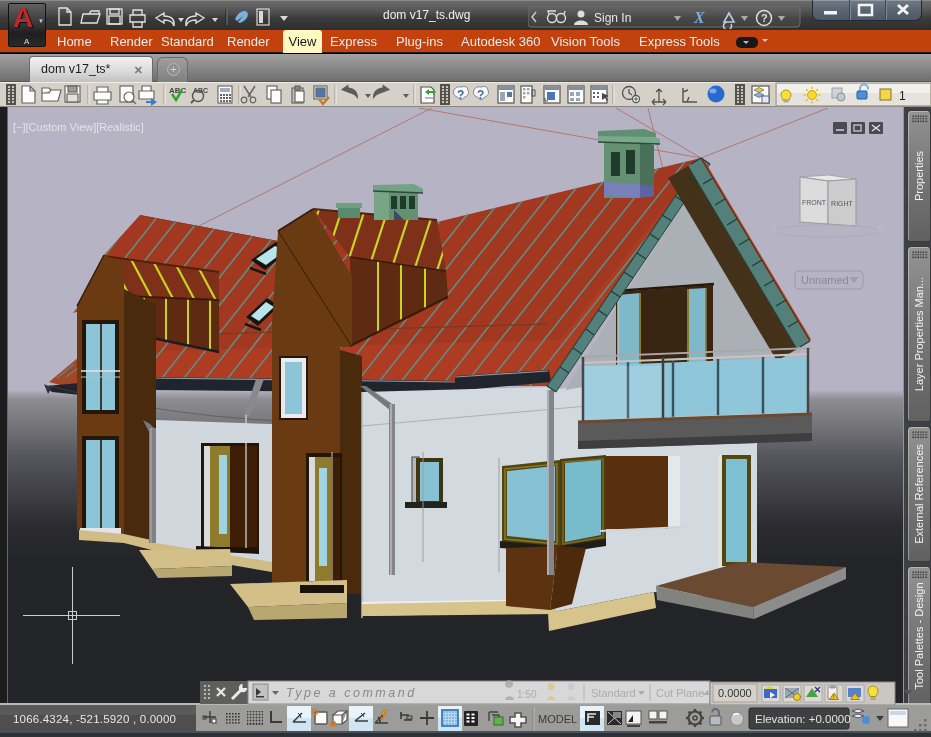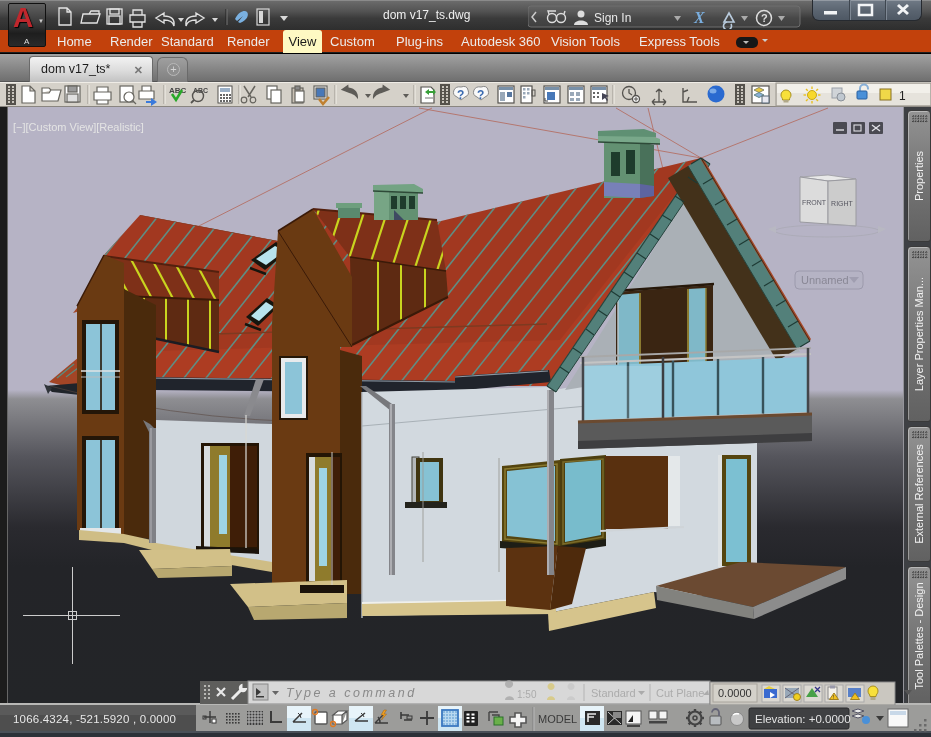--- a/index.html
+++ b/index.html
@@ -43,21 +43,21 @@
   color:#f2f2f2; font-size:11px; }
 .vtab .grip { position:absolute; left:4px; top:4px; width:16px; height:8px;
   background:radial-gradient(circle at 1px 1px,#3e3e3e 28%, transparent 34%); background-size:2.6px 2.6px; }
 </style></head><body>
 <div class="abs" id="titlebar"></div>
 <div class="abs" id="menurow">
 <span class="mtab" style="left:57px;">Home</span>
 <span class="mtab" style="left:110px;">Render</span>
 <span class="mtab" style="left:161px;">Standard</span>
 <span class="mtab" style="left:227px;">Render</span>
-<span class="mtab" style="left:330px;">Custom</span>
+<span class="mtab" style="left:330px;">Express</span>
 <span class="mtab" style="left:396px;">Plug-ins</span>
 <span class="mtab" style="left:461px;">Autodesk 360</span>
 <span class="mtab" style="left:551px;">Vision Tools</span>
 <span class="mtab" style="left:639px;text-align:right;">Express Tools</span>
 <span id="menuoval"></span>
     <span id="menudd"></span>
   </div>
 <div id="viewtab" class="abs">View</div>
 <div class="abs" id="filerow">
     <div id="ftab">dom v17_ts*<span class="x">✕</span></div>

